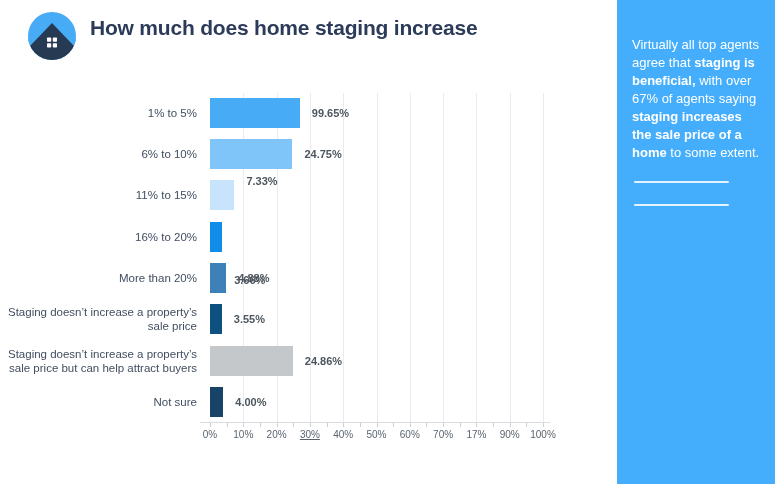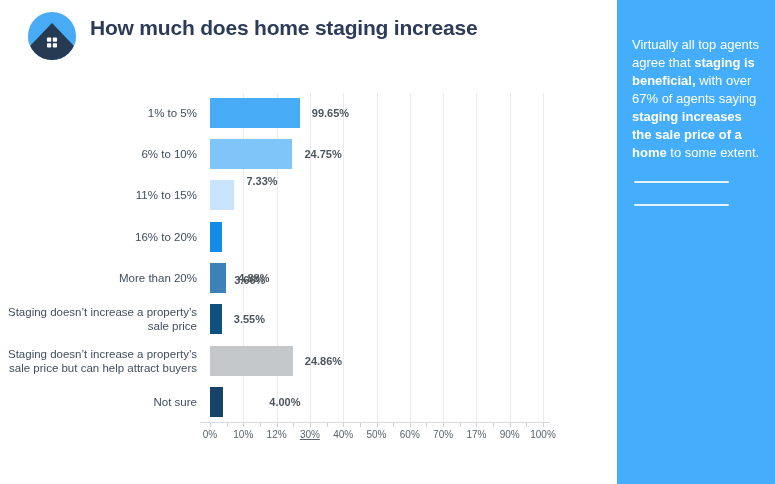--- a/index.html
+++ b/index.html
@@ -114,21 +114,21 @@
           <div class="bar" style="top: 262.94px; width: 16.2504px; background: rgb(61, 129, 184);"></div>
           <div class="val-label" style="top: 277.94px; left: 238.25px;">4.88%</div>
           <div class="cat-label" style="top: 319.3px;">Staging doesn’t increase a property’s sale price</div>
           <div class="bar" style="top: 304.3px; width: 11.8215px; background: rgb(14, 81, 128);"></div>
           <div class="val-label" style="top: 319.3px; left: 233.821px;">3.55%</div>
           <div class="cat-label" style="top: 360.66px;">Staging doesn’t increase a property’s sale price but can help attract buyers</div>
           <div class="bar" style="top: 345.66px; width: 82.7838px; background: rgb(196, 200, 203);"></div>
           <div class="val-label" style="top: 360.66px; left: 304.784px;">24.86%</div>
           <div class="cat-label" style="top: 402.02px;">Not sure</div>
           <div class="bar" style="top: 387.02px; width: 13.32px; background: rgb(23, 67, 104);"></div>
-          <div class="val-label" style="top: 402.02px; left: 235.32px; margin-left: 34px;">4.00%</div>
+          <div class="val-label" style="top: 402.02px; left: 235.32px;">4.00%</div>
         </div>
       <div class="axis-line"></div>
       <div id="ticks">
           <div class="tick" style="left: 210px;"></div>
           <div class="tick" style="left: 226.65px;"></div>
           <div class="tick" style="left: 243.3px;"></div>
           <div class="tick" style="left: 259.95px;"></div>
           <div class="tick" style="left: 276.6px;"></div>
           <div class="tick" style="left: 293.25px;"></div>
           <div class="tick" style="left: 309.9px;"></div>
@@ -143,21 +143,21 @@
           <div class="tick" style="left: 459.75px;"></div>
           <div class="tick" style="left: 476.4px;"></div>
           <div class="tick" style="left: 493.05px;"></div>
           <div class="tick" style="left: 509.7px;"></div>
           <div class="tick" style="left: 526.35px;"></div>
           <div class="tick" style="left: 543px;"></div>
         </div>
       <div id="xlabels">
           <div class="xlabel" style="left: 210px;">0%</div>
           <div class="xlabel" style="left: 243.3px;">10%</div>
-          <div class="xlabel" style="left: 276.6px;">12%</div>
+          <div class="xlabel" style="left: 276.6px;">20%</div>
           <div class="xlabel" style="left: 309.9px; text-decoration: underline;">30%</div>
           <div class="xlabel" style="left: 343.2px;">40%</div>
           <div class="xlabel" style="left: 376.5px;">50%</div>
           <div class="xlabel" style="left: 409.8px;">60%</div>
           <div class="xlabel" style="left: 443.1px;">70%</div>
           <div class="xlabel" style="left: 476.4px;">17%</div>
           <div class="xlabel" style="left: 509.7px;">90%</div>
           <div class="xlabel" style="left: 543px;">100%</div>
         </div>
     </div>

